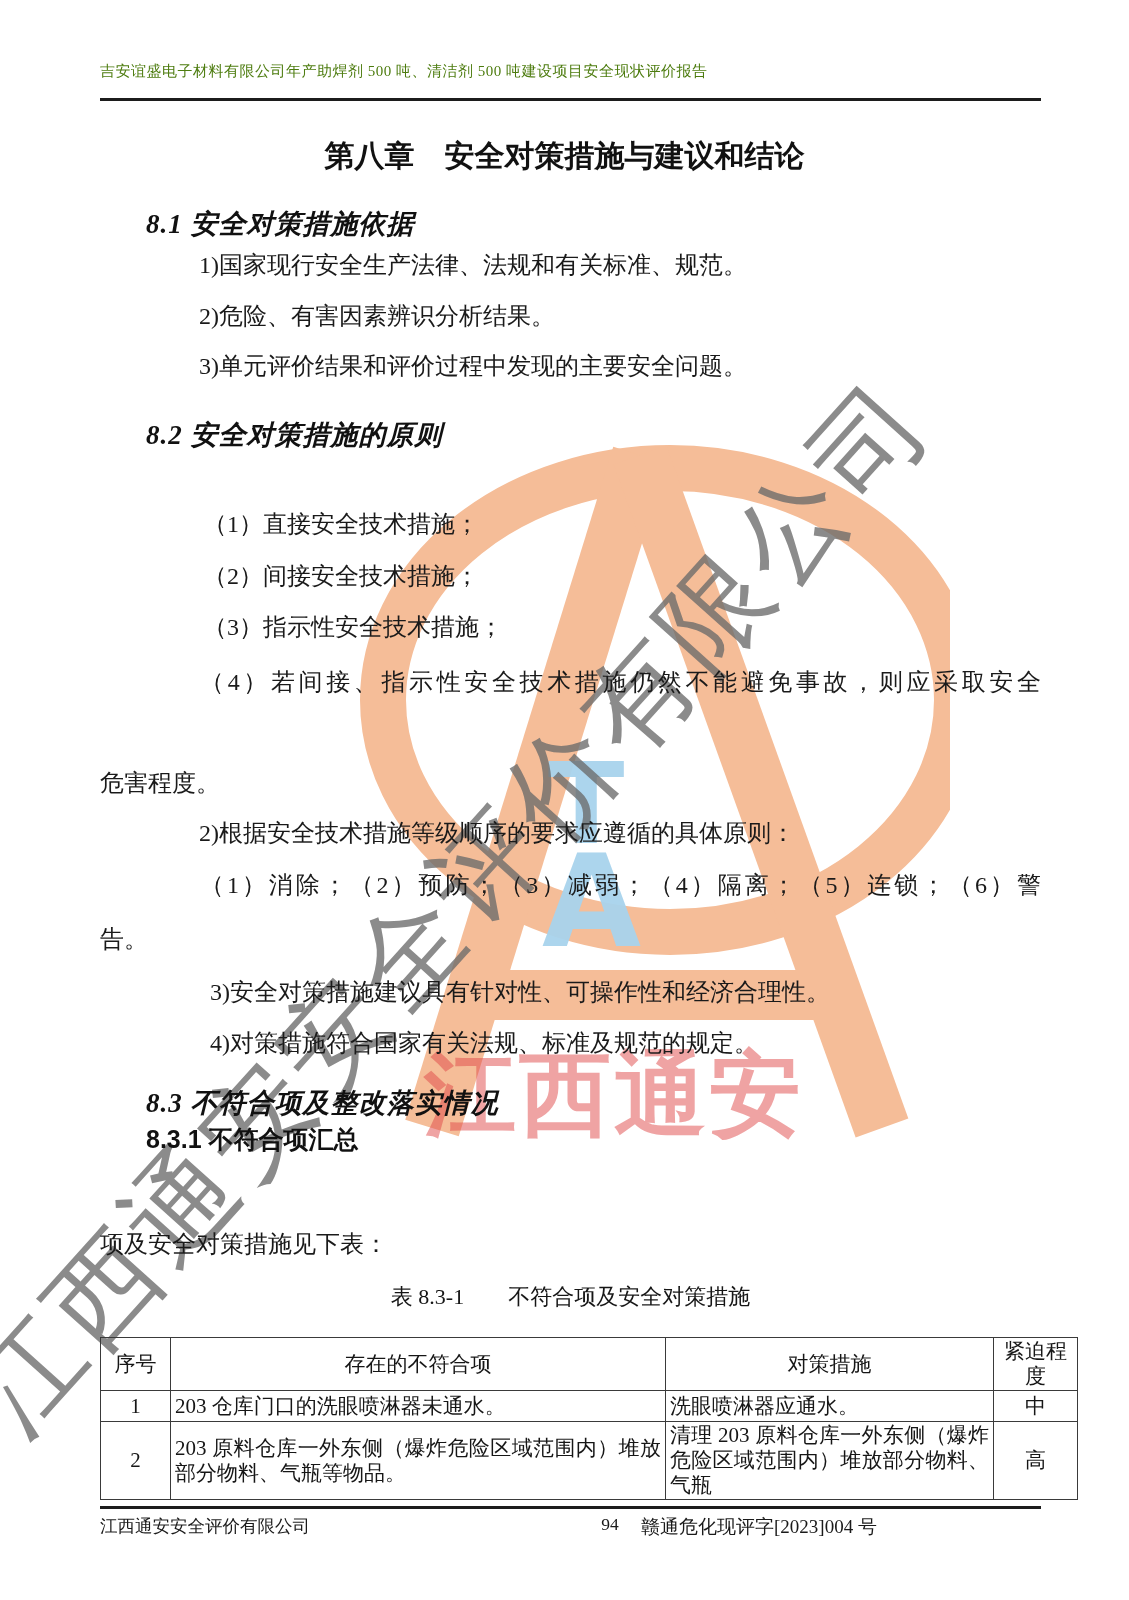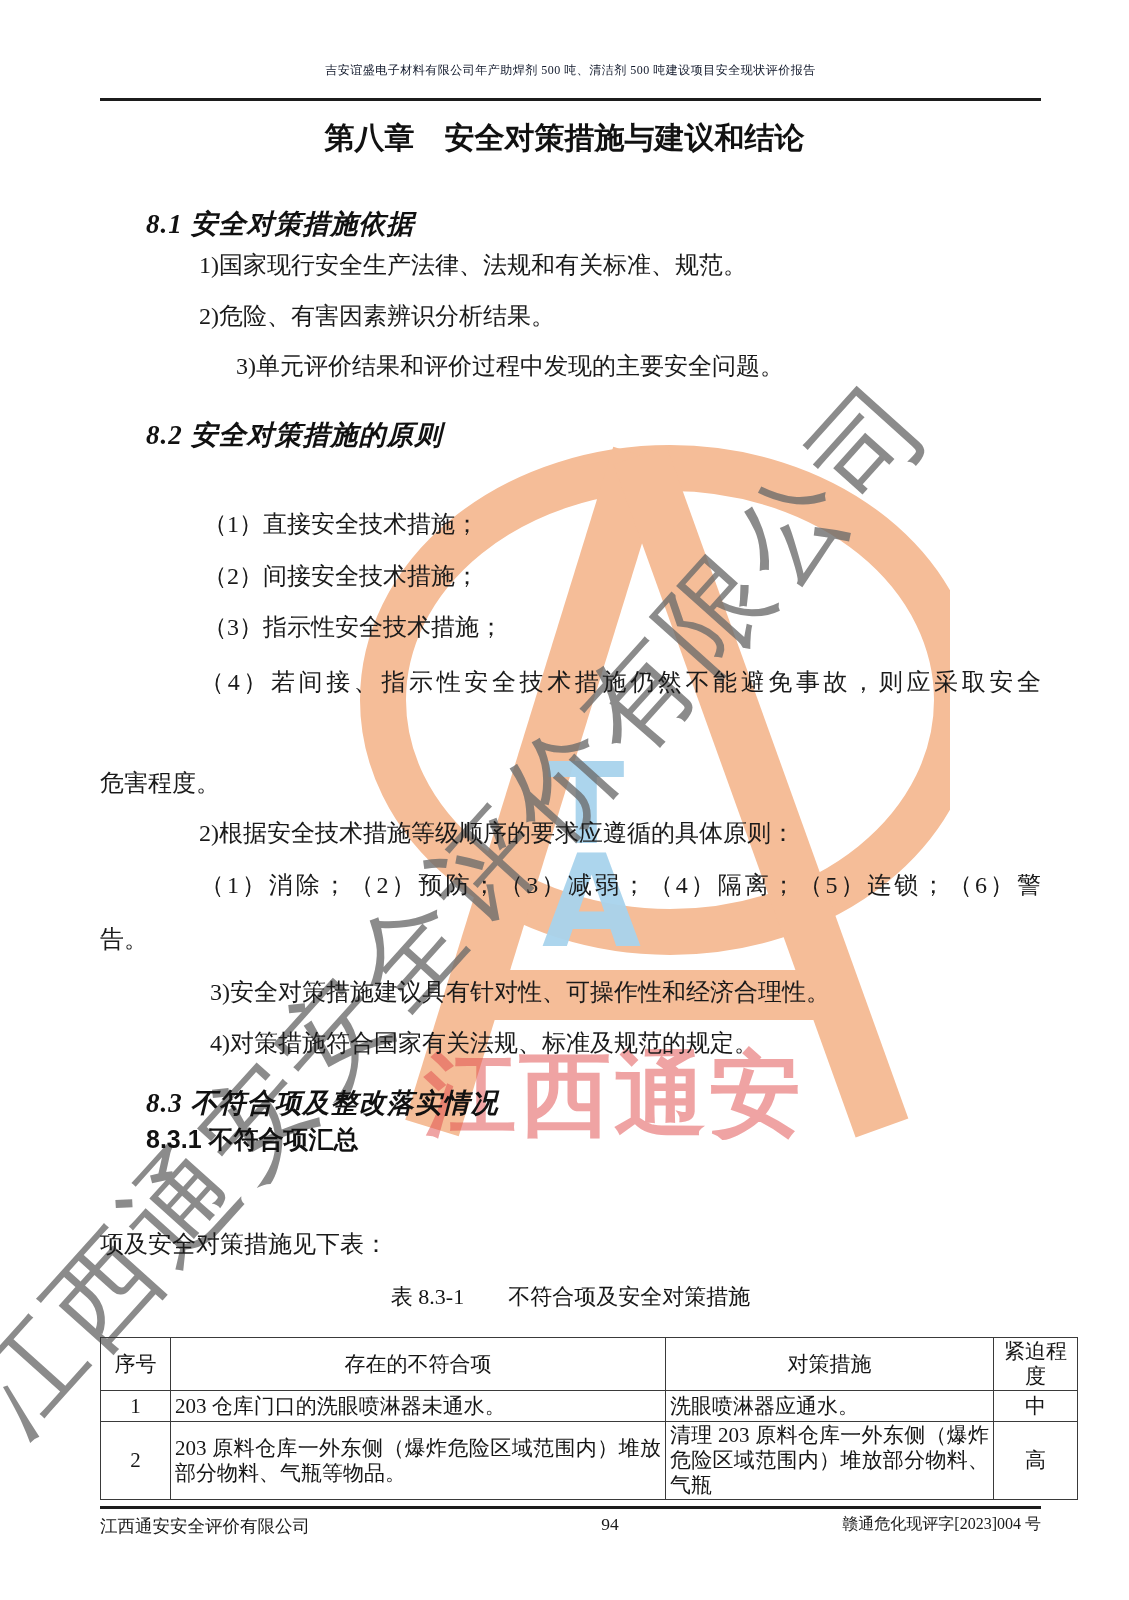--- a/index.html
+++ b/index.html
@@ -34,32 +34,32 @@
   }
   .wm-red{
     position:absolute;left:424px;top:1046px;
     font-family:"Liberation Sans","DejaVu Sans",sans-serif;font-weight:bold;
     font-size:92px;line-height:96px;letter-spacing:3px;
     color:rgba(224,72,72,0.50);white-space:nowrap;
   }
 
   
   .doc-header{
-    top:62px;left:100px;width:941px;text-align:center;
-    font-size:12px;letter-spacing:0.5px;color:#0f172a;
+    top:62px;left:100px;width:941px;
+    font-size:15px;letter-spacing:0.5px;color:#4d7c0f;
   }
   .header-rule{top:98px;left:100px;width:941px;height:3px;background:#1c1c1c;}
   .footer-rule{top:1506px;left:100px;width:941px;height:3px;background:#1c1c1c;}
   .footer-left{top:1514px;left:100px;font-size:17.5px;}
   .footer-center{top:1514px;left:540px;width:140px;text-align:center;font-size:17.5px;}
-  .footer-right{top:1514px;left:641px;width:400px;text-align:right;font-size:16px;}
+  .footer-right{top:1514px;left:641px;width:400px;text-align:left;font-size:19px;}
 
   
   .chapter-title{
-    top:118px;left:0;width:1129px;text-align:center;
+    top:136px;left:0;width:1129px;text-align:center;
     font-family:"Liberation Sans","DejaVu Sans",sans-serif;
     font-weight:bold;font-size:30px;color:#111;
   }
   .kai-heading{
     font-family:"Liberation Serif","DejaVu Serif",serif;
     font-weight:bold;font-style:italic;font-size:27px;color:#111;
     letter-spacing:1px;
   }
   .h81{top:206px;left:146px;}
   .h82{top:417px;left:146px;}
@@ -127,21 +127,21 @@
   <div class="layer content-layer">
 
     <div class="abs doc-header">吉安谊盛电子材料有限公司年产助焊剂 500 吨、清洁剂 500 吨建设项目安全现状评价报告</div>
     <div class="abs header-rule"></div>
 
     <div class="abs chapter-title">第八章　安全对策措施与建议和结论</div>
 
     <div class="abs kai-heading h81">8.1 安全对策措施依据</div>
     <div class="abs bodyline" style="top:248px;left:199px;">1)国家现行安全生产法律、法规和有关标准、规范。</div>
     <div class="abs bodyline" style="top:299px;left:199px;">2)危险、有害因素辨识分析结果。</div>
-    <div class="abs bodyline" style="top:349px;left:199px;margin-left:37px;">3)单元评价结果和评价过程中发现的主要安全问题。</div>
+    <div class="abs bodyline" style="top:349px;left:199px;">3)单元评价结果和评价过程中发现的主要安全问题。</div>
 
     <div class="abs kai-heading h82">8.2 安全对策措施的原则</div>
     <div class="abs bodyline" style="top:507px;left:203px;">（1）直接安全技术措施；</div>
     <div class="abs bodyline" style="top:559px;left:203px;">（2）间接安全技术措施；</div>
     <div class="abs bodyline" style="top:610px;left:203px;">（3）指示性安全技术措施；</div>
 
     <div class="abs jline" style="top:665px;left:200px;width:841px;">（4）若间接、指示性安全技术措施仍然不能避免事故，则应采取安全</div>
     <div class="abs bodyline" style="top:766px;left:100px;">危害程度。</div>
 
     <div class="abs bodyline" style="top:816px;left:199px;">2)根据安全技术措施等级顺序的要求应遵循的具体原则：</div>

